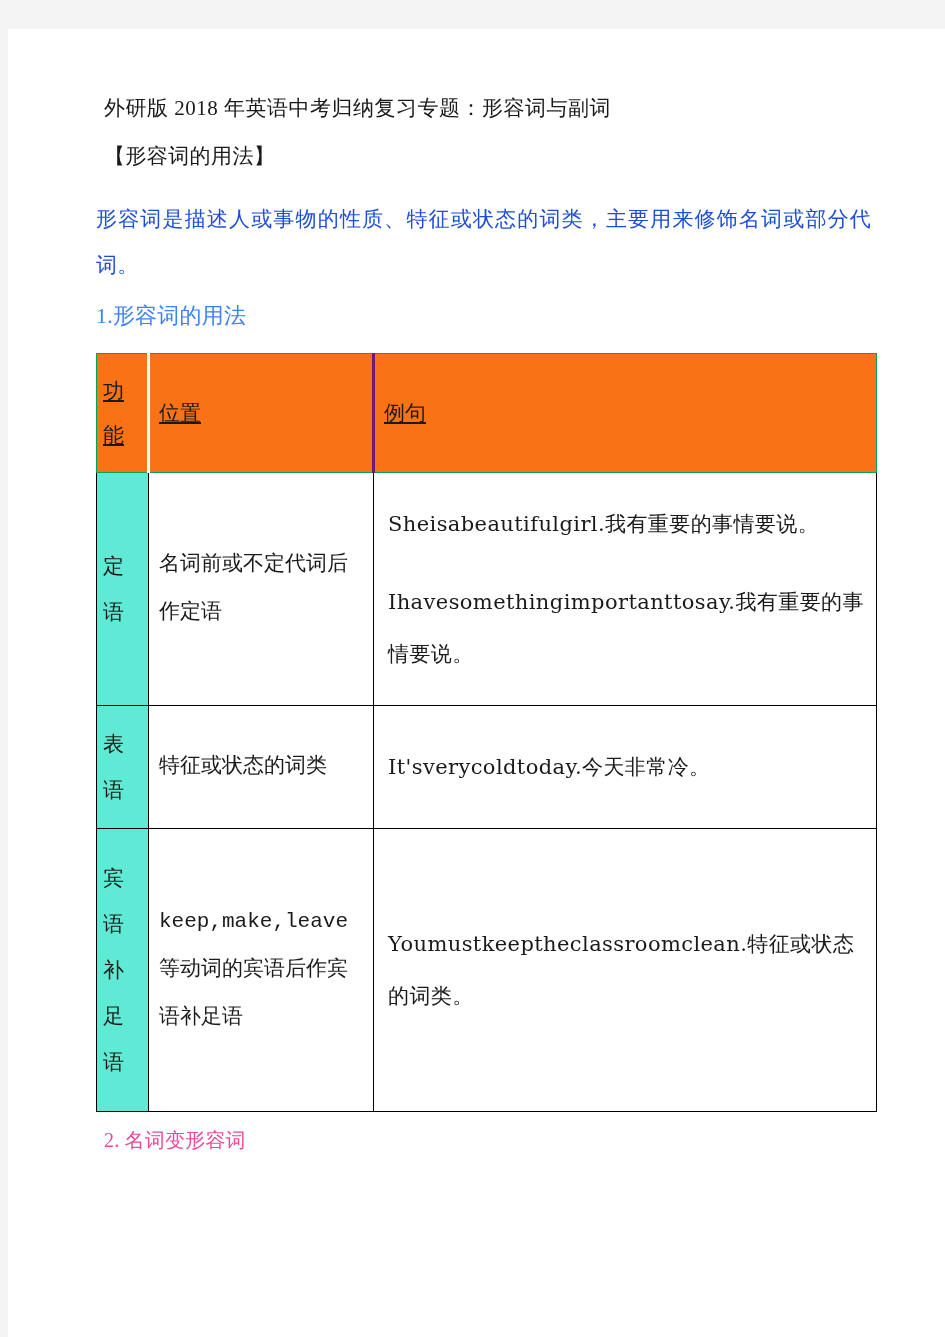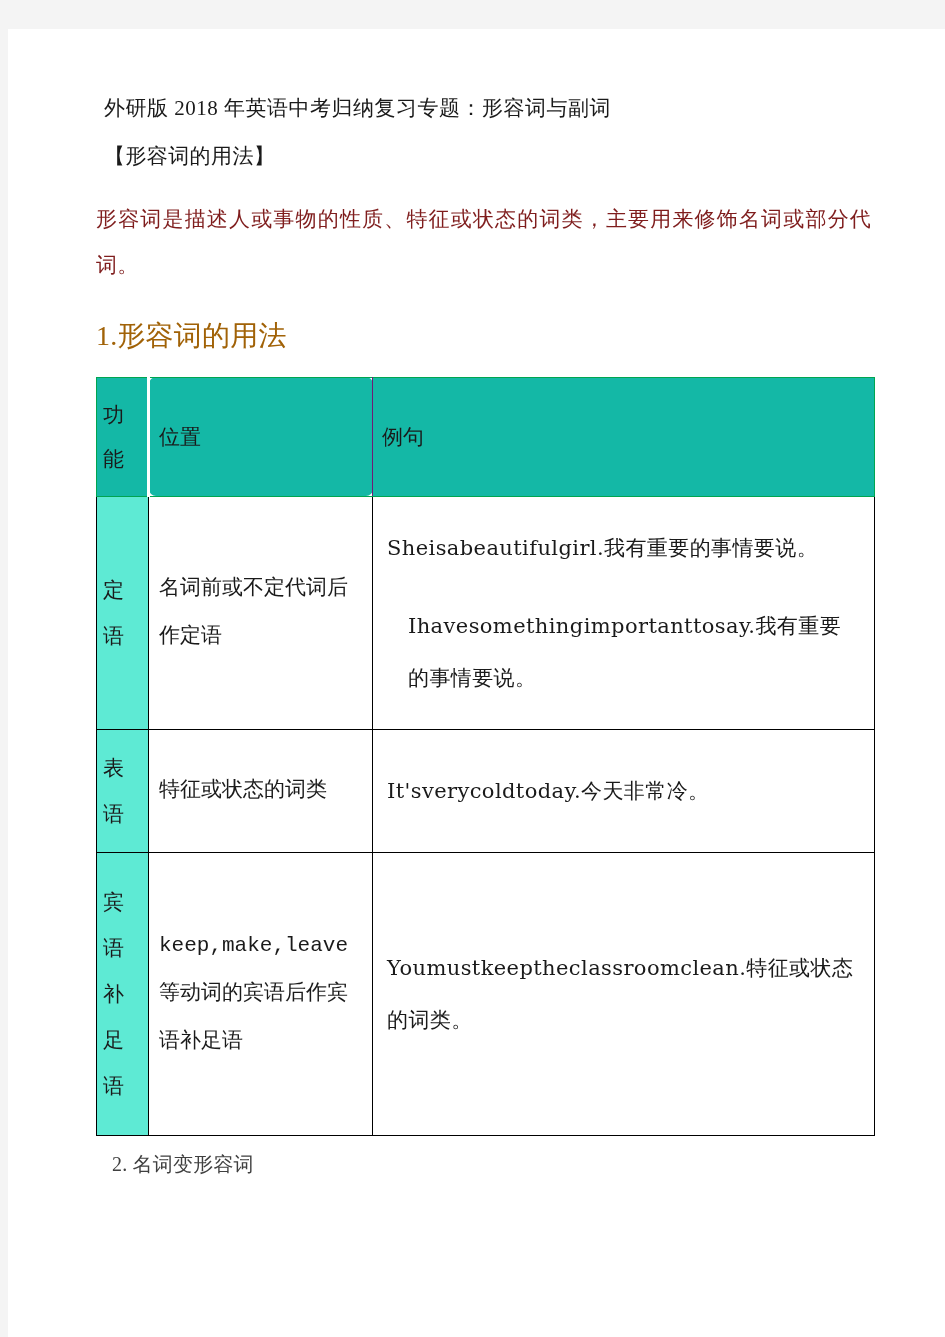--- a/index.html
+++ b/index.html
@@ -39,38 +39,38 @@
   .section-heading {
     font-size: 21px;
     line-height: 1.35;
     color: #1a1a1a;
     margin: 20px 0 0 8px;
     letter-spacing: 0.4px;
   }
   .para {
     font-size: 21px;
     line-height: 46px;
-    color: #7f1d1d;
+    color: #1d4ed8;
     margin: 25px 0 0 0;
     width: 775px;
     letter-spacing: 0.2px;
     text-align: justify;
   }
   .list-line {
-    font-size: 28px;
+    font-size: 22px;
     line-height: 1.4;
-    color: #a16207;
-    margin: 28px 0 0 0;
+    color: #3b82f6;
+    margin: 13px 0 0 0;
     letter-spacing: 0.2px;
   }
   .list-line-after {
     font-size: 20px;
     line-height: 1.4;
-    color: #404040;
-    margin: 14px 0 0 16px;
+    color: #ec4899;
+    margin: 14px 0 0 8px;
     letter-spacing: 0.2px;
   }
 
   
   .tbl-wrap {
     margin-top: 22px;
     width: 775px;
   }
   table.grammar {
     border-collapse: collapse;
@@ -84,30 +84,30 @@
     padding: 0;
     font-size: 21px;
     color: #1a1a1a;
   }
   .col-func  { width: 50px; }
   .col-pos   { width: 222px; }
   .col-ex    { width: 501px; }
 
   
   tr.head td {
-    background: #14b8a6;
+    background: #f97316;
     border-color: #00a550;
     height: 118px;
+    text-decoration: underline;
   }
   tr.head td.col-func {
     border-right: 3px solid #ffffff;
   }
   tr.head td.col-pos {
-    border-right: 1px solid #701a75;
-    border-radius: 7px;
+    border-right: 3px solid #701a75;
   }
   tr.head .cell-inner {
     padding: 0 9px;
     line-height: 44px;
   }
   tr.head td.col-func .cell-inner {
     padding: 0 6px;
     word-break: break-all;
   }
 
@@ -130,21 +130,20 @@
   }
   td.ex-cell {
     border-left: 2px solid #000000;
   }
   td.ex-cell .cell-inner {
     padding: 4px 12px 4px 14px;
     line-height: 52px;
   }
   td.ex-cell .ex-line + .ex-line {
     margin-top: 26px;
-    margin-left: 21px;
   }
   .row-1 td { height: 232px; }
   .row-2 td { height: 122px; }
   .row-3 td { height: 282px; }
 
   .latin {
     font-family: "DejaVu Serif", "Liberation Serif", serif;
     letter-spacing: 0.4px;
   }
 </style>

